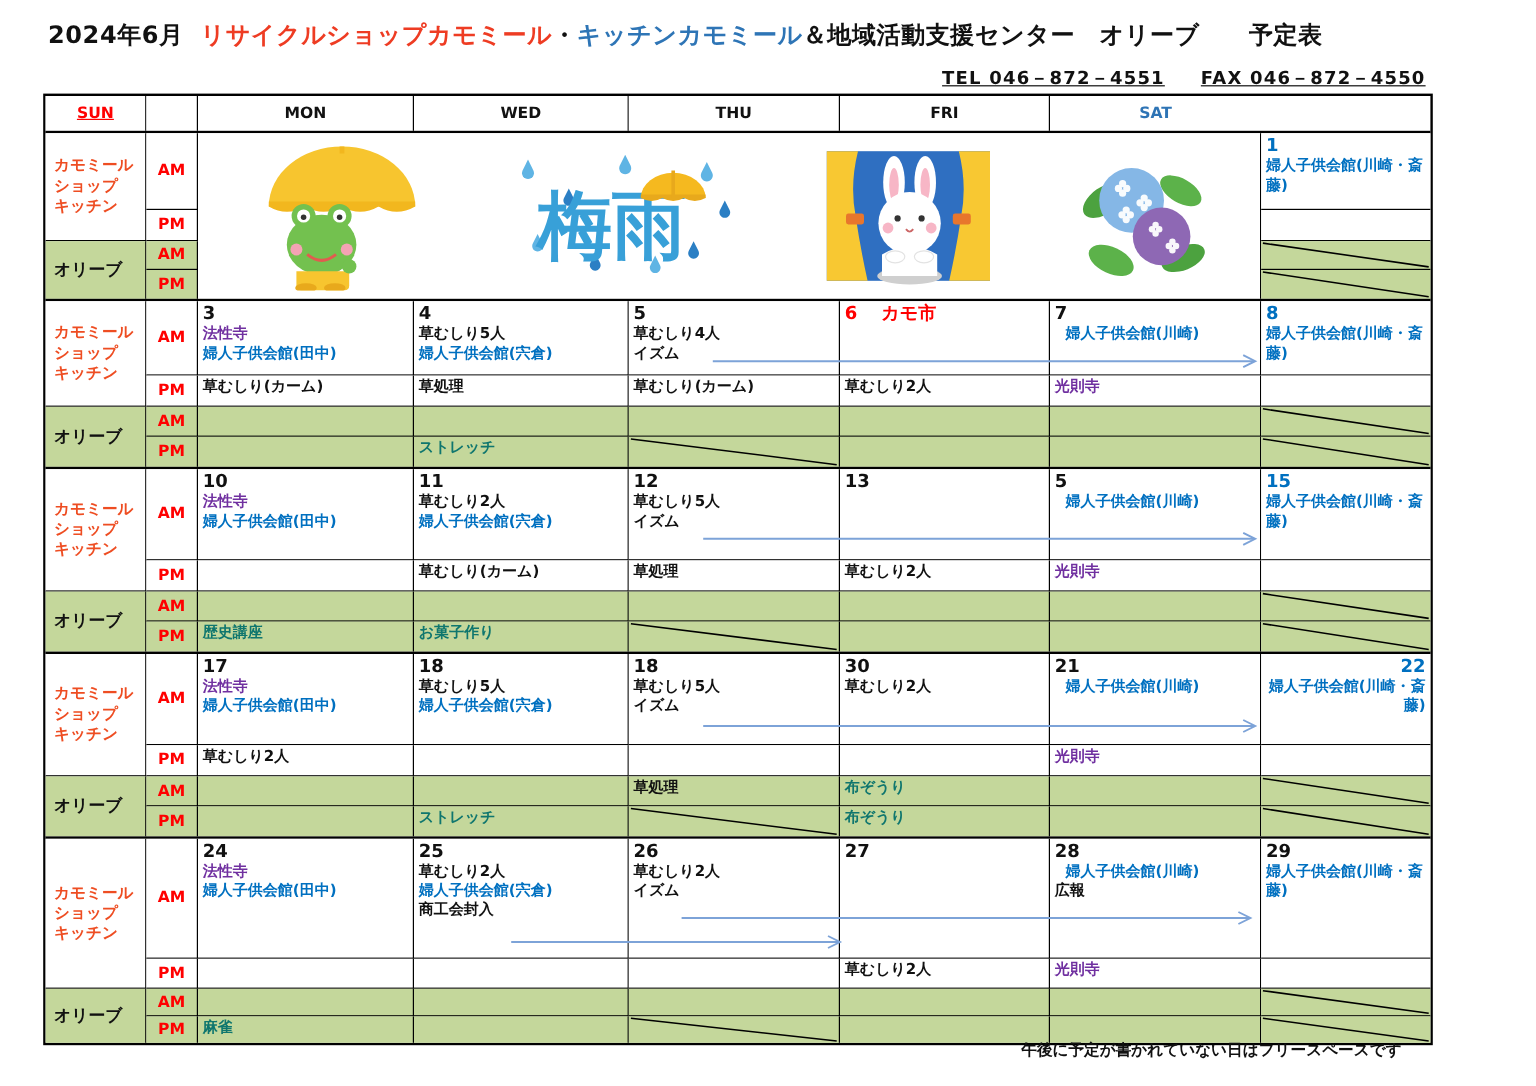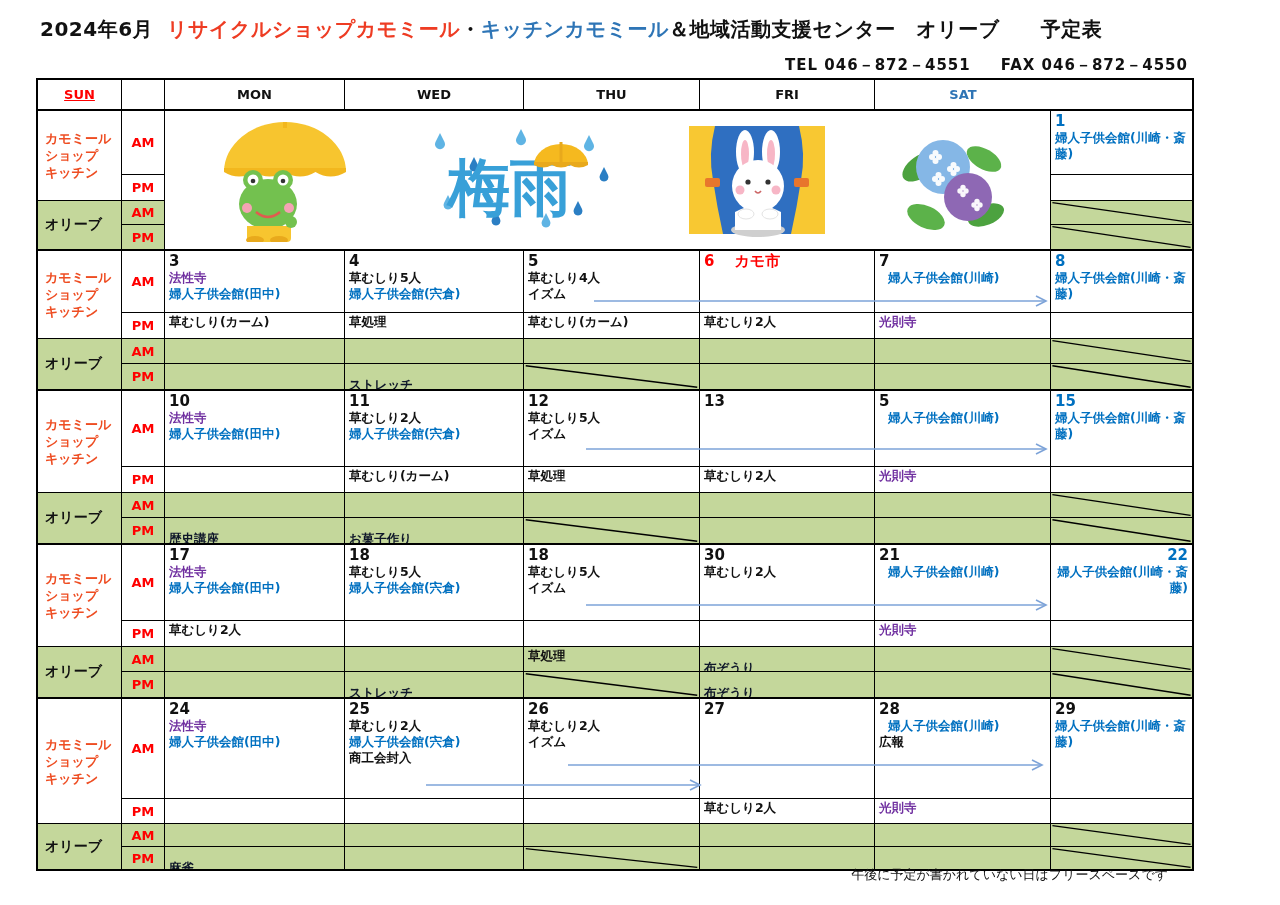--- a/index.html
+++ b/index.html
@@ -1,21 +1,21 @@
 <!DOCTYPE html>
 <html><head>
 <meta charset="utf-8">
 <style>
   html,body{margin:0;padding:0;background:#fff;}
   body{font-family:"DejaVu Sans","Liberation Sans",sans-serif;color:#111;}
   .page{position:relative;width:1280px;height:905px;background:#fff;overflow:hidden;}
   .title{position:absolute;left:40px;top:16px;font-size:20px;font-weight:bold;white-space:nowrap;letter-spacing:.5px;}
   .t-shop{color:#ee3c23;margin-left:14px;}
   .t-kitchen{color:#2e75b6;}
-  .contact{position:absolute;top:56px;right:92px;font-size:15px;font-weight:bold;letter-spacing:1px;white-space:nowrap;}
+  .contact{position:absolute;top:56px;right:92px;font-size:15px;font-weight:bold;letter-spacing:1px;white-space:nowrap;text-decoration:underline;}
   .contact .fax{margin-left:30px;}
   .cal{position:absolute;left:36px;top:78px;width:1154px;border:2px solid #000;background:#fff;}
   .cal-header,.week{display:grid;grid-template-columns:84px 43px 180px 179px 176px 175px 176px 141px;}
   .cal-header{height:29px;}
   .hcell{display:flex;align-items:center;justify-content:center;font-size:13px;font-weight:bold;border-right:1px solid #000;background:#fff;}
   .hcell.last-col{border-right:none;}
   .c-hd-red{color:#ff0000;text-decoration:underline;}
   .c-hd-blue{color:#2e74b5;}
   .week{position:relative;border-top:2px solid #000;}
   .cell{position:relative;border-right:1px solid #000;border-bottom:1px solid #000;background:#fff;overflow:hidden;}
@@ -25,27 +25,27 @@
   .sunlab{padding:3px 7px;display:flex;flex-direction:column;justify-content:center;font-size:13px;font-weight:bold;}
   .kamlab{color:#ee4d22;line-height:17px;}
   .olabel{font-size:14px;color:#111;}
   .amlab{display:flex;align-items:center;justify-content:center;color:#ff0000;font-weight:bold;font-size:13px;}
   .day{padding:1px 4px;}
   .dateline{line-height:18px;white-space:nowrap;}
   .date{font-size:15px;font-weight:bold;}
   .dc-black{color:#111;} .dc-blue{color:#0070c0;} .dc-red{color:#ff0000;}
   .date-suffix{font-size:15px;font-weight:bold;color:#ff0000;margin-left:20px;}
   .line{font-size:12.5px;font-weight:600;line-height:16px;}
-  .c-black{color:#111;} .c-blue{color:#0070c0;} .c-purple{color:#7030a0;} .c-red{color:#0f172a;margin-top:12px;}
+  .c-black{color:#111;} .c-blue{color:#0070c0;} .c-purple{color:#7030a0;} .c-red{color:#0f766e;}
   .indent{padding-left:9px;}
   .diag{position:absolute;left:0;top:0;width:100%;height:100%;display:block;}
   .arrows{position:absolute;left:0;top:0;pointer-events:none;}
   .bigcell{display:flex;align-items:center;justify-content:space-around;padding:2px 10px;}
   .illu{flex:0 0 auto;line-height:0;}
-  .footer-note{position:absolute;top:866px;right:112px;font-size:13px;font-weight:400;white-space:nowrap;}
+  .footer-note{position:absolute;top:866px;right:112px;font-size:13px;font-weight:700;white-space:nowrap;}
 </style>
 </head>
 <body>
 
 <div class="page">
   <div class="title">
     <span>2024年6月</span><span class="t-shop">リサイクルショップカモミール</span><span>・</span><span class="t-kitchen">キッチンカモミール</span><span>＆地域活動支援センター　オリーブ　　予定表</span>
   </div>
   <div class="contact">
     <span>TEL 046－872－4551</span><span class="fax">FAX 046－872－4550</span>

